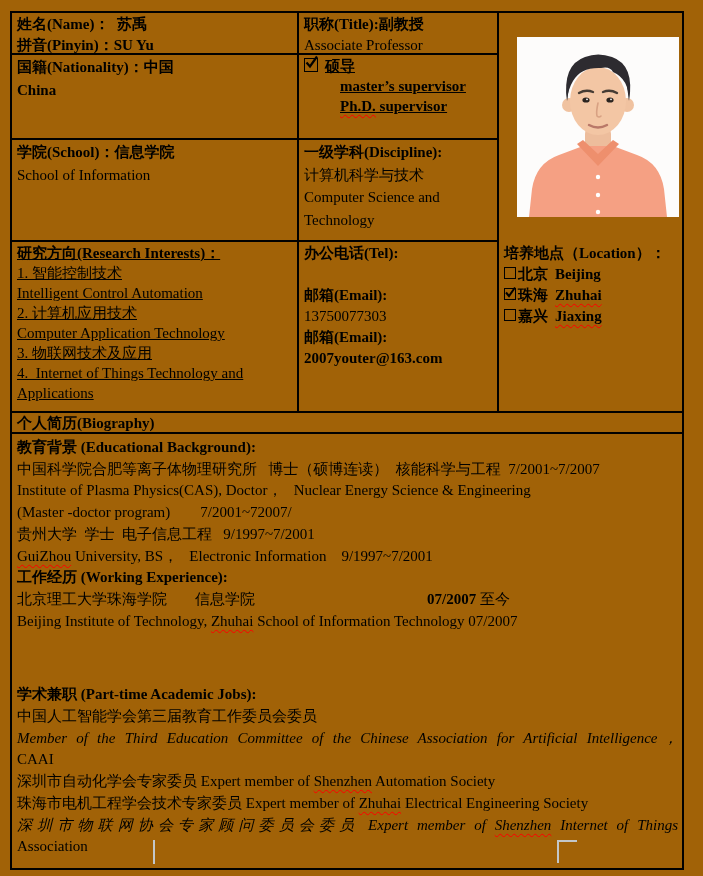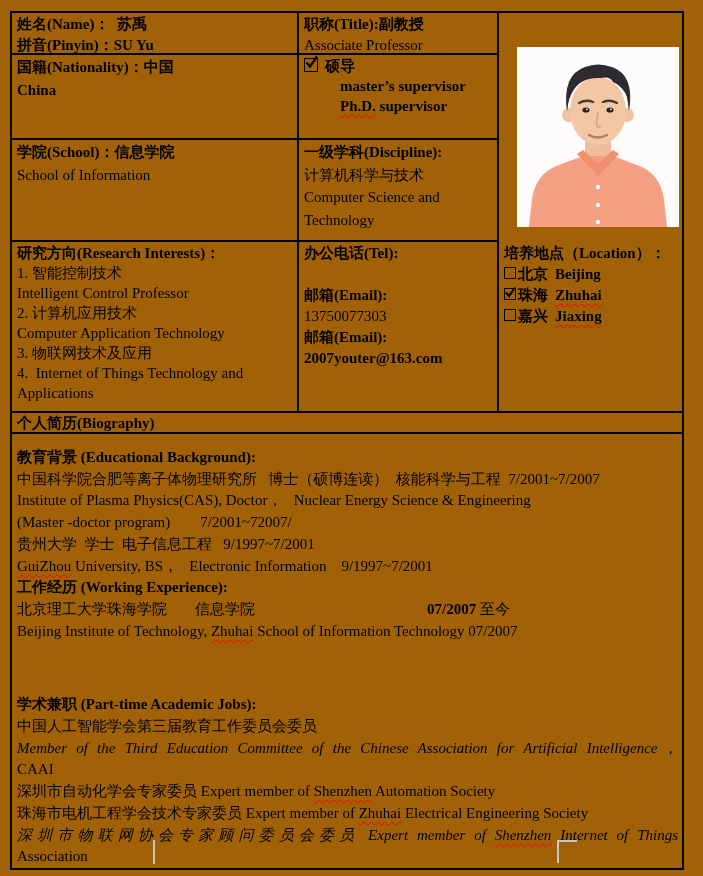--- a/index.html
+++ b/index.html
@@ -4,25 +4,25 @@
 <style>
   html,body{margin:0;padding:0;background:#fff;}
   .page{position:relative;width:703px;height:876px;background:#a16207;overflow:hidden;
         font-family:"Liberation Serif","DejaVu Serif",serif;color:#000;font-size:15px;}
   .tbl{position:absolute;left:10px;top:11px;width:674px;height:859px;border:2px solid #000;
        display:grid;grid-template-columns:287px 200px 1fr;
        grid-template-rows:42px 85px 102px 171px 21px 1fr;box-sizing:border-box;}
   .cell{border-right:2px solid #000;border-bottom:2px solid #000;
         padding:1px 4px 0 5px;overflow:hidden;box-sizing:border-box;}
   .no-r{border-right:none;}
-  .no-b{border-bottom:none;margin-top:10px;}
+  .no-b{border-bottom:none;}
   .span-all{grid-column:1/4;}
   .photo-cell{grid-column:3;grid-row:1/4;padding:0;}
   .ln{line-height:21px;white-space:pre-wrap;}
-  .ln20{line-height:20px;white-space:pre-wrap;}
+  .ln20{line-height:20px;white-space:pre-wrap;text-decoration:underline;}
   .ln22{line-height:22.5px;white-space:pre-wrap;}
   .bln{line-height:21.7px;white-space:pre-wrap;}
   .b{font-weight:bold;}
   .sp{text-decoration:underline;text-decoration-style:wavy;text-decoration-color:#ff0000;
       text-decoration-thickness:1px;text-underline-offset:3px;text-decoration-skip-ink:none;}
   .ind{padding-left:36px;}
   .cb{display:inline-block;width:12px;height:12px;border:1.6px solid #000;
       vertical-align:-1px;position:relative;margin-right:7px;}
   .cb svg{position:absolute;left:-1px;top:-4px;width:15px;height:15px;}
   .cb.small{width:10px;height:10px;margin-right:2px;vertical-align:0px;}
@@ -96,21 +96,21 @@
     <div class="cell">
       <div class="ln22 b">一级学科(Discipline):</div>
       <div class="ln22">计算机科学与技术</div>
       <div class="ln22">Computer Science and</div>
       <div class="ln22">Technology</div>
     </div>
 
     <div class="cell">
       <div class="ln20 b">研究方向(Research Interests)：</div>
       <div class="ln20">1. 智能控制技术</div>
-      <div class="ln20">Intelligent Control Professor</div>
+      <div class="ln20">Intelligent Control Automation</div>
       <div class="ln20">2. 计算机应用技术</div>
       <div class="ln20">Computer Application Technology</div>
       <div class="ln20">3. 物联网技术及应用</div>
       <div class="ln20">4.  Internet of Things Technology and</div>
       <div class="ln20">Applications</div>
     </div>
     <div class="cell">
       <div class="ln b">办公电话(Tel):</div>
       <div class="ln">&nbsp;</div>
       <div class="ln b">邮箱(Email):</div>

